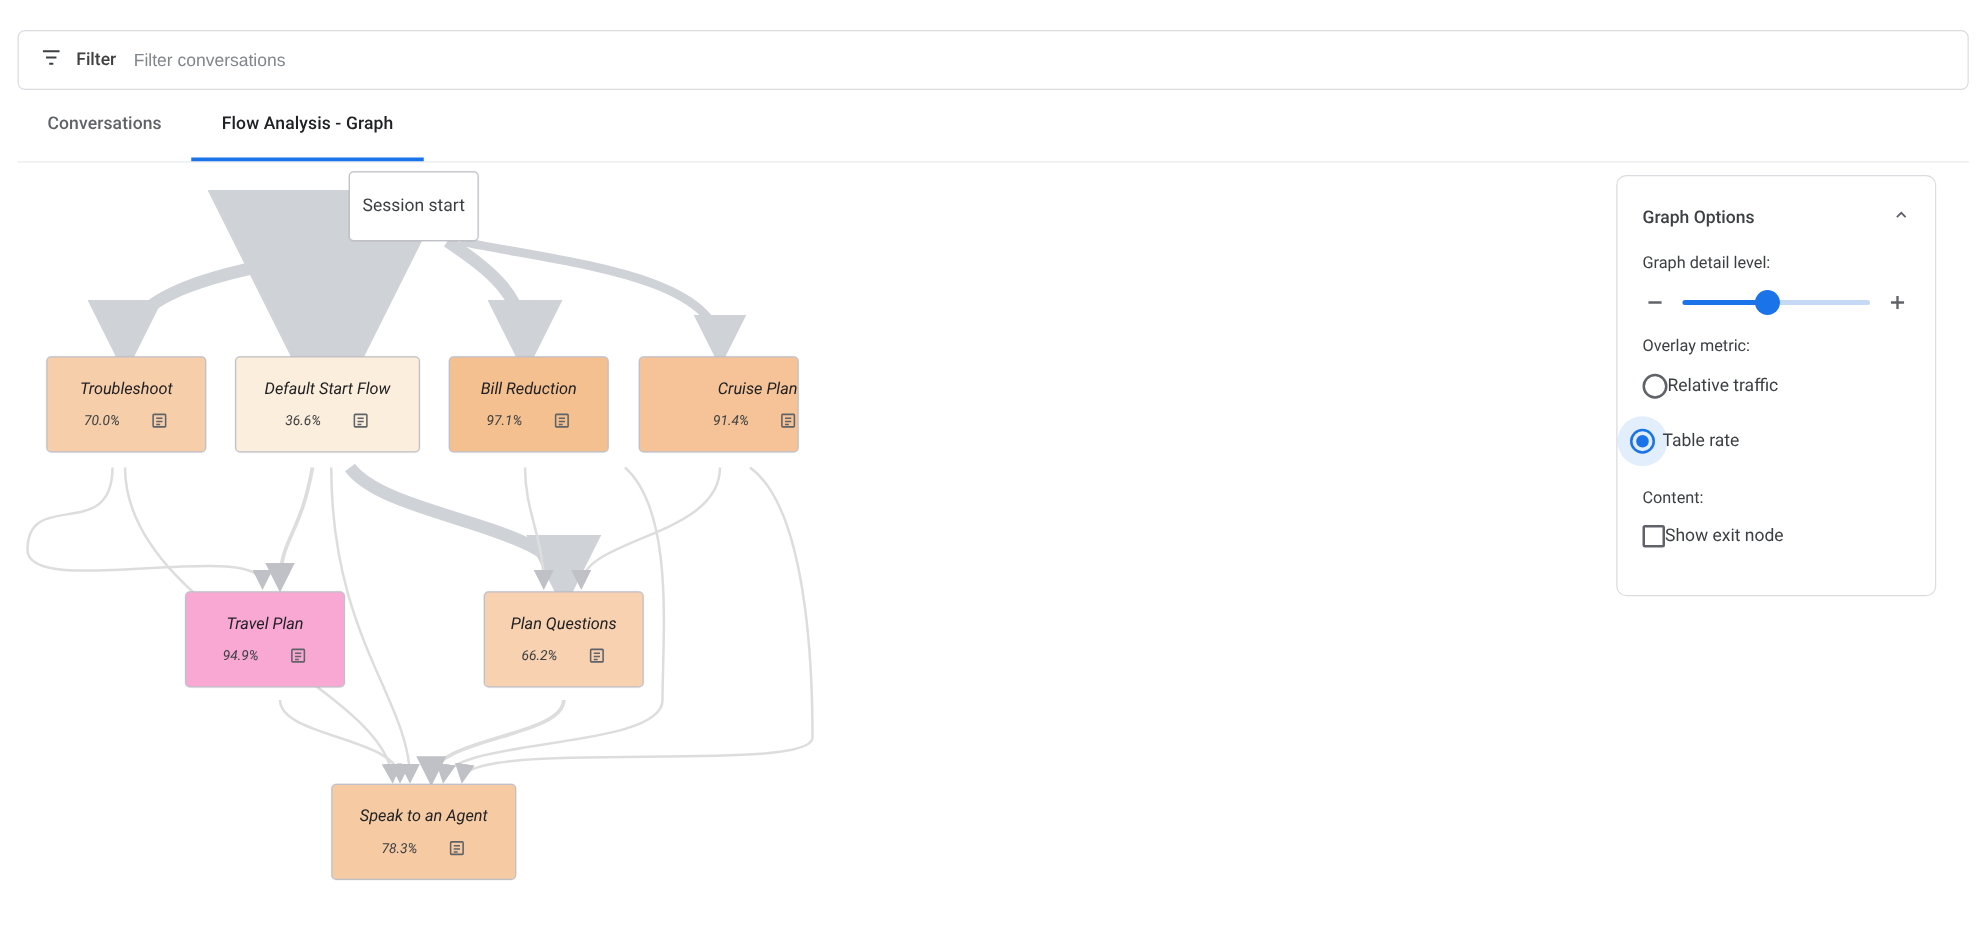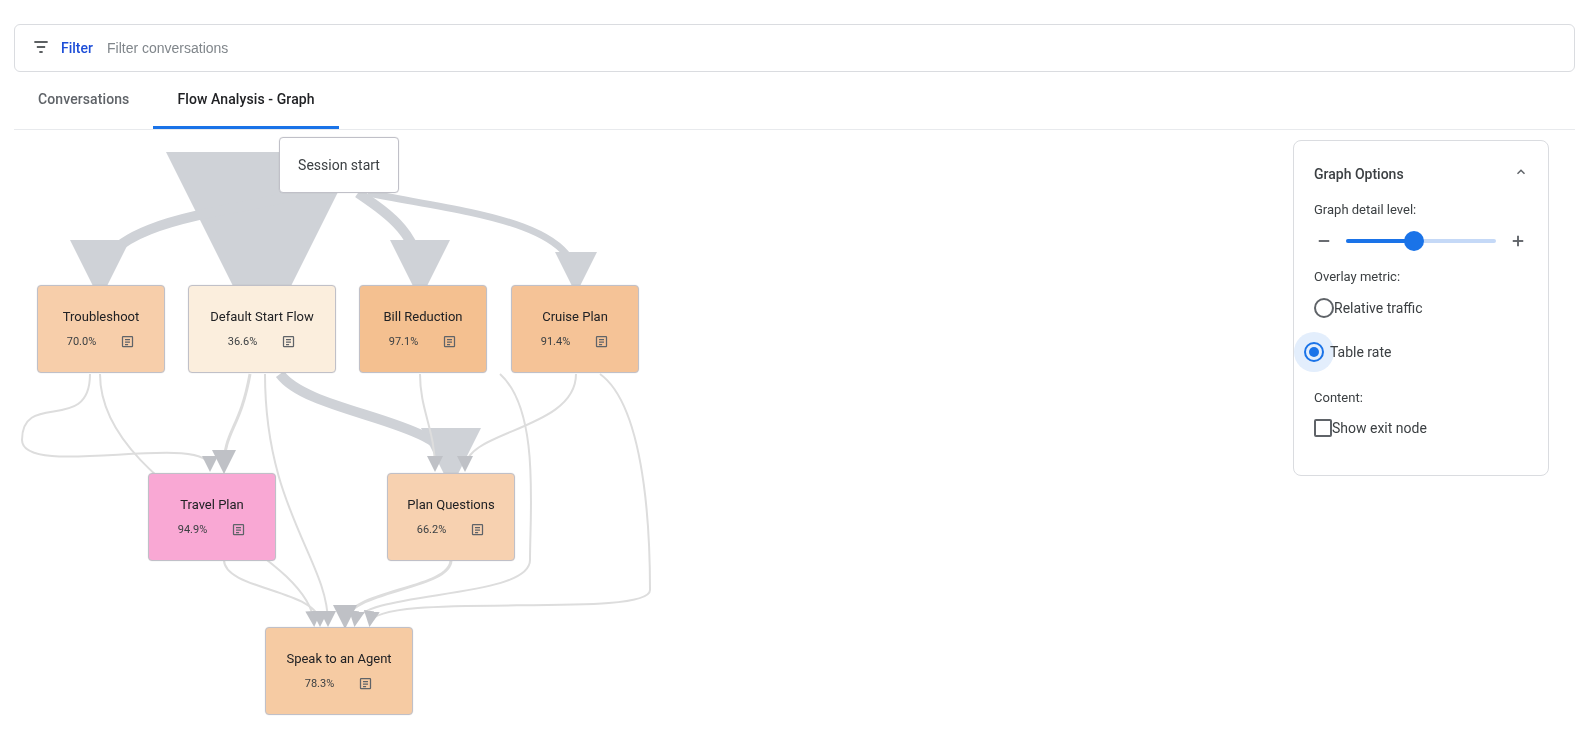--- a/index.html
+++ b/index.html
@@ -17,21 +17,21 @@
       margin: 0 14px;
       border: 1px solid #dadce0;
       border-radius: 6px;
       height: 48px;
       display: flex;
       align-items: center;
       padding: 0 16px;
       gap: 14px;
     }
     .filter-icon-wrap { display: flex; align-items: center; gap: 10px; }
-    .filter-label { font-weight: 500; font-size: 14px; color: #1d4ed8; }
+    .filter-label { font-weight: 500; font-size: 14px; color: #404040; }
     .filter-input {
       border: none;
       outline: none;
       font-size: 14px;
       color: #5f6368;
       flex: 1;
       background: transparent;
     }
     .filter-input::placeholder { color: #80868b; }
     .tabs {
@@ -77,27 +77,28 @@
       align-items: center;
       justify-content: center;
       font-size: 13px;
       color: #202124;
       cursor: pointer;
       box-shadow: 0 0 0 0.5px rgba(0,0,0,0.05);
     }
     .node.start {
       background: #fff;
       height: 56px;
-      width: 120px;
+      width: 104px;
       font-size: 14px;
       color: #3c4043;
     }
     .node.flow {
       width: 128px;
-      height: 88px;
+      height: 77px;
+      font-style: italic;
     }
     .node.flow.wide { width: 148px; }
     .node .title { font-size: 13px; color: #202124; margin-bottom: 10px; font-weight: 400; }
     .node .metric-row {
       display: flex;
       align-items: center;
       gap: 24px;
       font-size: 11px;
       color: #3c4043;
     }
@@ -275,21 +276,21 @@
         <svg width="15" height="15" viewBox="0 0 24 24" fill="none" stroke="#5f6368" stroke-width="2">
             <rect x="4" y="4" width="16" height="16" rx="1"></rect>
             <line x1="8" y1="9" x2="16" y2="9"></line>
             <line x1="8" y1="13" x2="16" y2="13"></line>
             <line x1="8" y1="17" x2="13" y2="17"></line>
           </svg>
       </span>
     </div>
   </div>
 
-  <div class="node flow" style="left:511px; top:155px; background:#f5c397;">
+  <div class="node flow" style="left:511px; top:155px; background:#f5c397;align-items:flex-end;">
     <div class="title">Cruise Plan</div>
     <div class="metric-row">
       <span>91.4%</span>
       <span class="list-icon">
         <svg width="15" height="15" viewBox="0 0 24 24" fill="none" stroke="#5f6368" stroke-width="2">
             <rect x="4" y="4" width="16" height="16" rx="1"></rect>
             <line x1="8" y1="9" x2="16" y2="9"></line>
             <line x1="8" y1="13" x2="16" y2="13"></line>
             <line x1="8" y1="17" x2="13" y2="17"></line>
           </svg>

